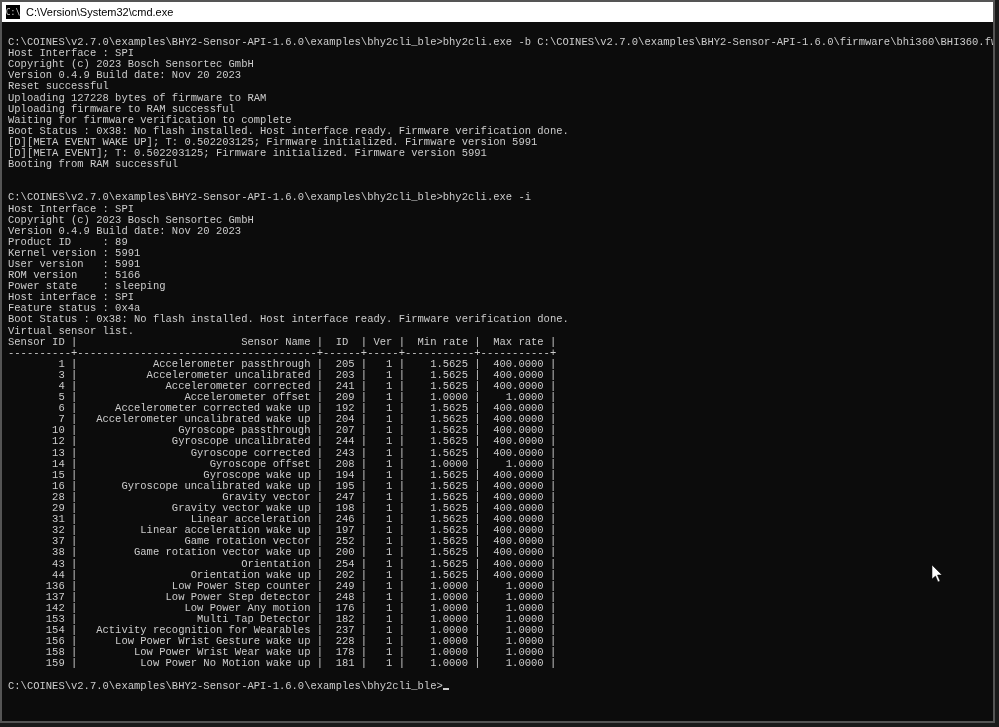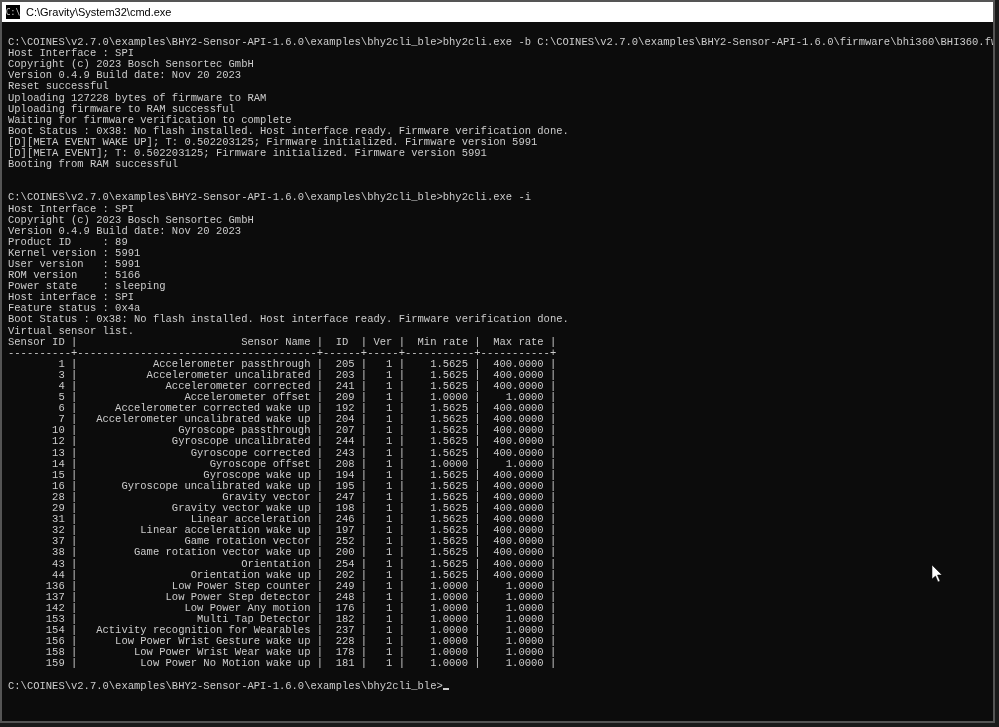--- a/index.html
+++ b/index.html
@@ -77,21 +77,21 @@
     color: #fff;
     pointer-events: none;
   }
 </style>
 </head>
 <body>
 
 <div class="window">
   <div class="titlebar">
     <span class="icon">C:\</span>
-    <span>C:\Gravity\System32\cmd.exe</span>
+    <span>C:\Version\System32\cmd.exe</span>
   </div>
   <div class="terminal" id="term">
 C:\COINES\v2.7.0\examples\BHY2-Sensor-API-1.6.0\examples\bhy2cli_ble&gt;bhy2cli.exe -b C:\COINES\v2.7.0\examples\BHY2-Sensor-API-1.6.0\firmware\bhi360\BHI360.fw
 Host Interface : SPI
 Copyright (c) 2023 Bosch Sensortec GmbH
 Version 0.4.9 Build date: Nov 20 2023
 Reset successful
 Uploading 127228 bytes of firmware to RAM
 Uploading firmware to RAM successful
 Waiting for firmware verification to complete

